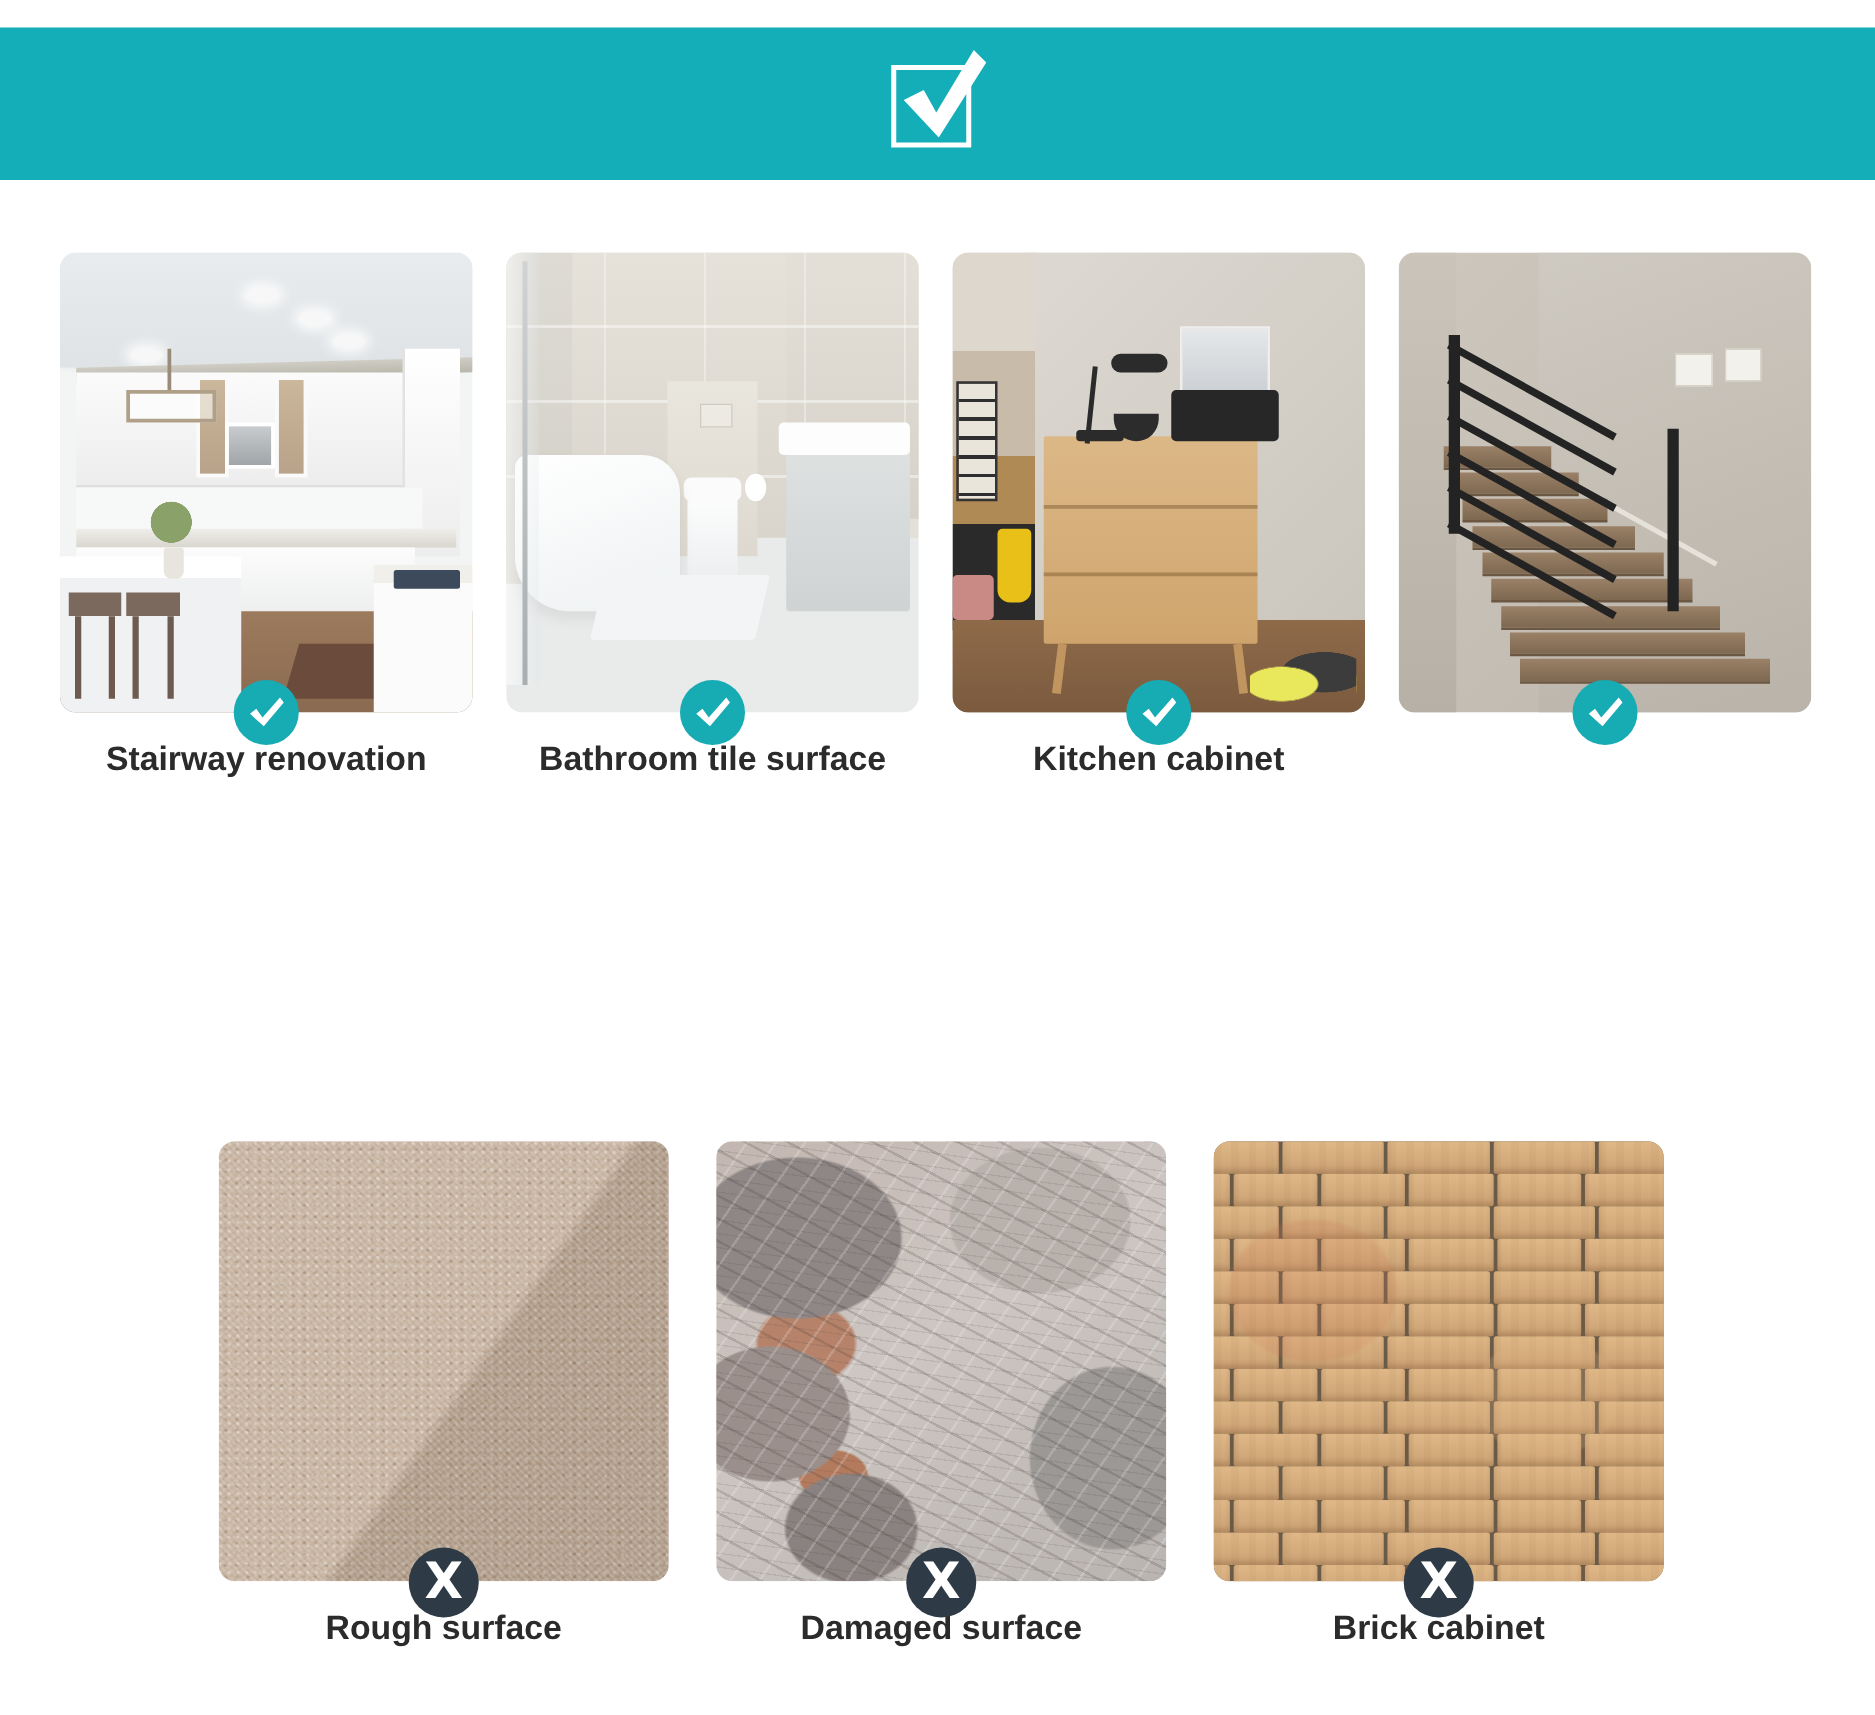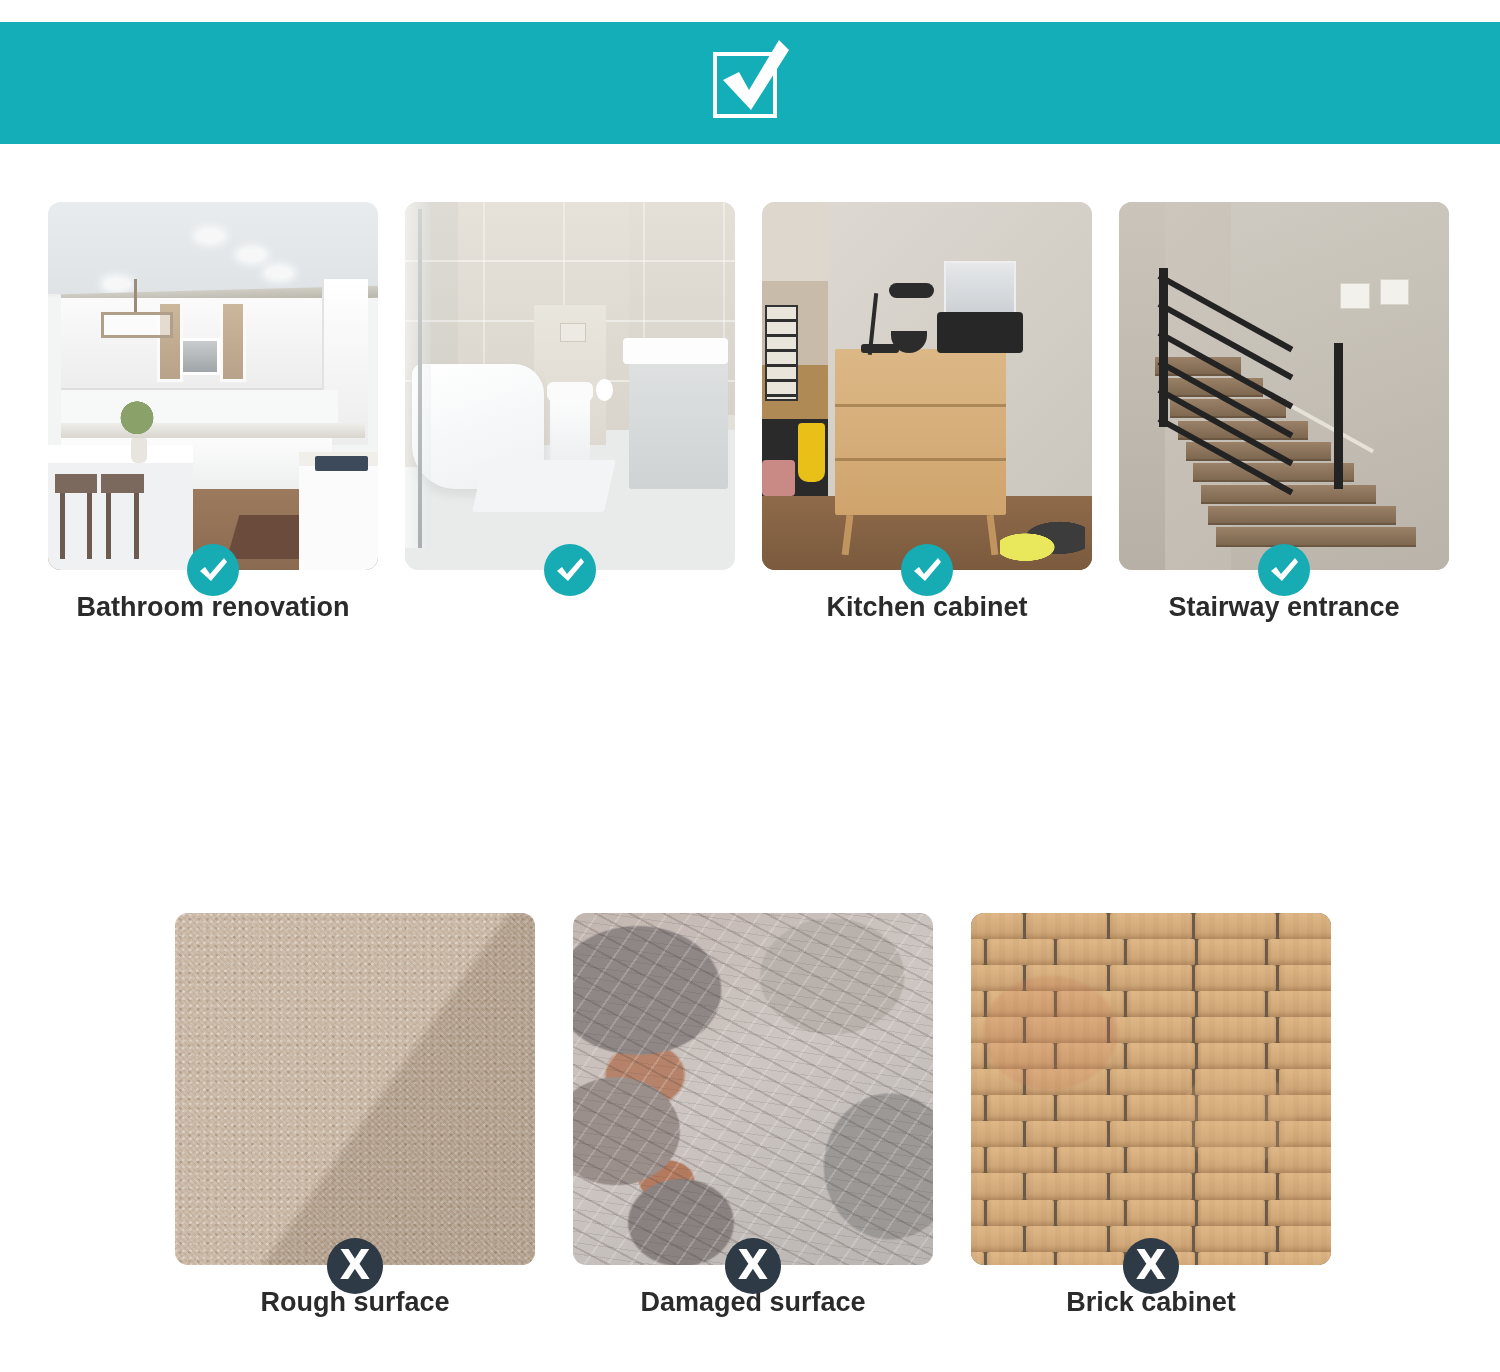--- a/index.html
+++ b/index.html
@@ -288,21 +288,21 @@
             <div class="pendant"></div>
           <div class="plant"></div>
             <div class="vase"></div>
         </div>
       </div>
       <div class="badge badge-check">
         <svg viewBox="0 0 34 34" xmlns="http://www.w3.org/2000/svg">
           <path d="M4 18 L9 14 L14 21 L28 5 L31 9 L15 28 Z" fill="#ffffff"></path>
         </svg>
       </div>
-      <div class="caption">Bathroom renovation</div>
+      <div class="caption">Stairway renovation</div>
     </div>
 
     <div class="card">
       <div class="photo">
         <div class="photo-inner ph-bath">
           <div class="wallL"></div>
             <div class="wallM"></div>
             <div class="wallR"></div>
           <div class="tilelines"></div>
           <div class="partition"></div>
@@ -316,20 +316,21 @@
           <div class="mat"></div>
           <div class="glass"></div>
             <div class="shower"></div>
         </div>
       </div>
       <div class="badge badge-check">
         <svg viewBox="0 0 34 34" xmlns="http://www.w3.org/2000/svg">
           <path d="M4 18 L9 14 L14 21 L28 5 L31 9 L15 28 Z" fill="#ffffff"></path>
         </svg>
       </div>
+      <div class="caption">Bathroom tile surface</div>
     </div>
 
     <div class="card">
       <div class="photo">
         <div class="photo-inner ph-cab">
           <div class="wall"></div>
           <div class="left"></div>
           <div class="leftwin"></div>
           <div class="floor"></div>
           <div class="cabinet"></div>
@@ -387,21 +388,20 @@
           </div>
           <div class="sw sw1"></div>
             <div class="sw sw2"></div>
         </div>
       </div>
       <div class="badge badge-check">
         <svg viewBox="0 0 34 34" xmlns="http://www.w3.org/2000/svg">
           <path d="M4 18 L9 14 L14 21 L28 5 L31 9 L15 28 Z" fill="#ffffff"></path>
         </svg>
       </div>
-      <div class="caption">Stairway entrance</div>
     </div>
 
   </div>
 
 
   <div class="row row-bad">
 
     <div class="card">
       <div class="photo">
         <div class="photo-inner ph-rough"></div>

